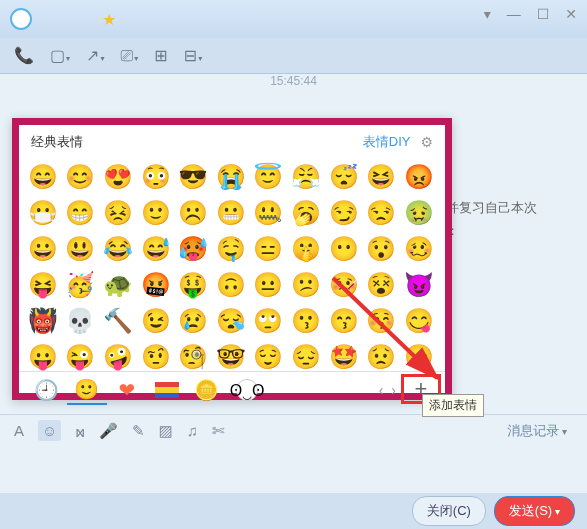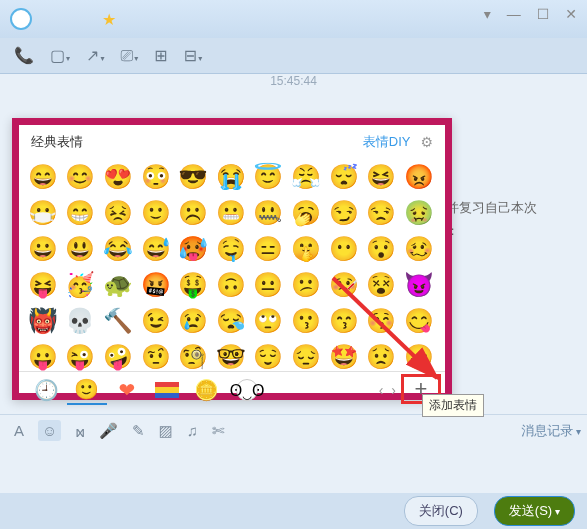--- a/index.html
+++ b/index.html
@@ -29,27 +29,27 @@
 .tab { width: 40px; height: 30px; display: flex; align-items: center; justify-content: center; font-size: 20px; cursor: pointer; }
 .tab.active { border-bottom: 2px solid #2a8ad8; }
 .nav-arrows { position: absolute; right: 46px; display: flex; gap: 2px; color: #999; font-size: 14px; }
 .nav-arrows span { cursor: pointer; padding: 0 3px; }
 .add-btn { position: absolute; right: 4px; top: 2px; width: 40px; height: 30px; display: flex; align-items: center; justify-content: center; font-size: 22px; color: #666; cursor: pointer; border: 3px solid #e83030; }
 .add-tooltip { position: absolute; left: 422px; top: 394px; background: #fffff0; border: 1px solid #999; padding: 2px 6px; font-size: 12px; color: #333; z-index: 20; }
 .red-arrow { position: absolute; left: 325px; top: 270px; z-index: 15; pointer-events: none; }
 .input-toolbar { position: absolute; left: 0; right: 0; top: 414px; height: 32px; background: #e8f0f8; display: flex; align-items: center; gap: 14px; padding-left: 14px; border-top: 1px solid #c8d8e8; }
 .inp-item { color: #7a8a9a; font-size: 15px; cursor: pointer; }
 .inp-item.active { background: #d0e0f0; padding: 2px 4px; border-radius: 3px; }
-.history-link { position: absolute; right: 6px; color: #6a8aaa; font-size: 13px; cursor: pointer; }
+.history-link { position: absolute; right: 20px; color: #6a8aaa; font-size: 13px; cursor: pointer; }
 .history-link::after { content: " ▾"; font-size: 10px; }
 .input-area { position: absolute; left: 0; right: 0; top: 446px; bottom: 36px; background: #e8f0f8; }
 .bottombar { position: absolute; left: 0; right: 0; bottom: 0; height: 36px; background: #d0e0f0; display: flex; justify-content: flex-end; align-items: center; gap: 8px; padding-right: 12px; }
 .btn { padding: 5px 14px; font-size: 13px; cursor: pointer; border-radius: 14px; }
 .btn-close { background: #e8f0f8; border: 1px solid #a8c0d8; color: #446; }
-.btn-send { background: #4d7c0f; border: 1px solid #2a8ad8; color: #fff; margin-left: 8px; }
+.btn-send { background: #ef4444; border: 1px solid #2a8ad8; color: #fff; }
 .btn-send::after { content: " ▾"; font-size: 10px; }
 .heart { color: #ff6b4a; }
 .flag { background: linear-gradient(#e84040 33%, #f8d030 33% 66%, #3060c8 66%); width: 24px; height: 16px; }
 .face-icon { width: 22px; height: 22px; border-radius: 50%; border: 1px solid #ccc; background: #fff; font-size: 16px; display: flex; align-items: center; justify-content: center; }
 </style>
 </head>
 <body>
 
 <div class="titlebar">
   <div class="app-icon"></div>

